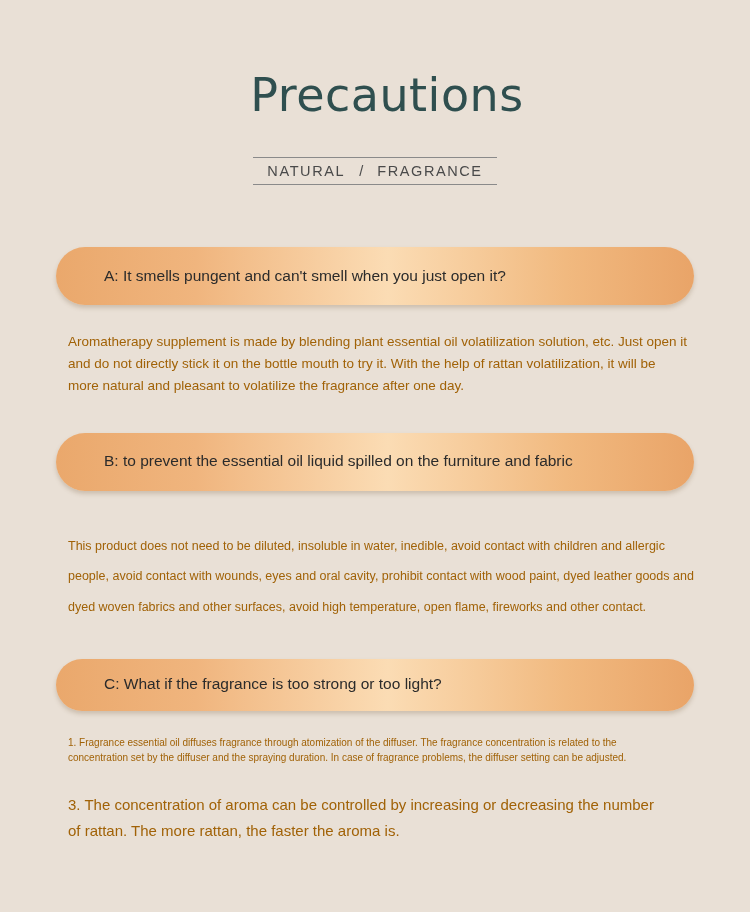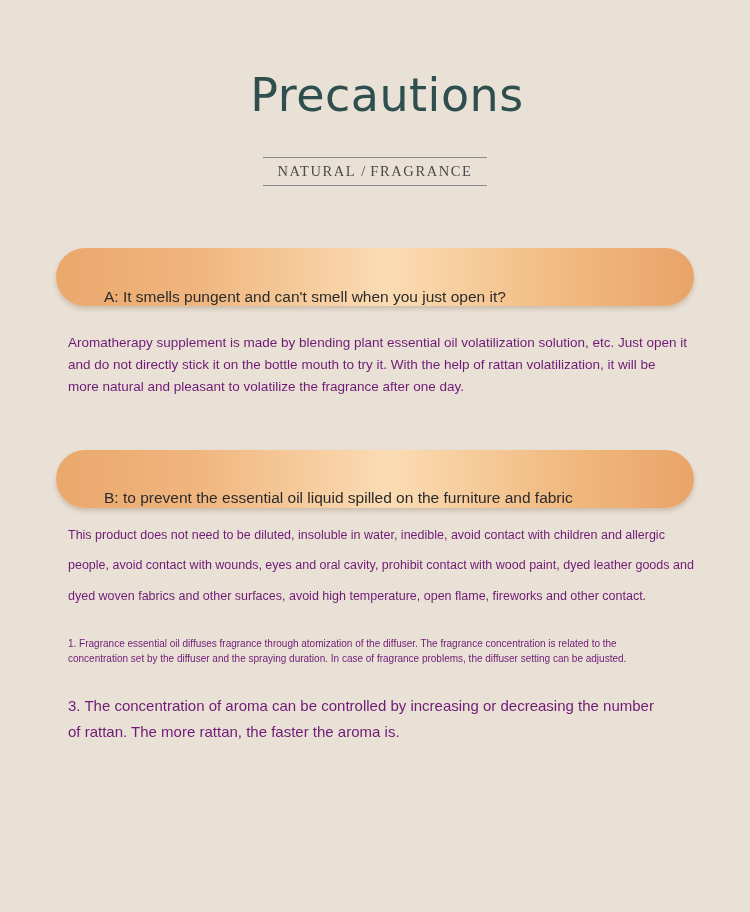--- a/index.html
+++ b/index.html
@@ -36,72 +36,71 @@
     padding-left: 24px;
   }
   .subtitle-wrap {
     display: flex;
     justify-content: center;
     margin-top: 34px;
   }
   .subtitle {
     display: flex;
     align-items: center;
-    gap: 5px;
+    gap: 14px;
     border-top: 1px solid #8a8a8a;
     border-bottom: 1px solid #8a8a8a;
     padding: 5px 14px 5px 14px;
     font-size: 14.5px;
     letter-spacing: 1.6px;
     color: #4a4a4a;
-    font-family: Liberation Serif, serif;
   }
   .subtitle .sep {
     letter-spacing: 0;
     color: #4a4a4a;
   }
 
   
   .bar {
     position: relative;
     margin: 0 auto;
     width: 638px;
     height: 58px;
     border-radius: 29px;
     background: linear-gradient(90deg, #eaa86c 0%, #f0b57e 22%, #fbdcb4 52%, #f1b97f 80%, #e9a468 100%);
     box-shadow: 0 3px 4px rgba(120, 90, 60, 0.25);
     display: flex;
-    align-items: flex-end;
+    align-items: center;
     box-sizing: border-box;
   }
   .bar-text {
     font-size: 15.5px;
     color: #2b2b2b;
     padding-left: 48px;
     line-height: 1.2;
   }
   .bar-a { margin-top: 62px; }
-  .bar-b { margin-top: 52px; }
+  .bar-b { margin-top: 36px; }
   .bar-c { margin-top: 36px; height: 52px; border-radius: 26px; }
   .bar-c .bar-text { padding-left: 48px; }
 
   
   .para {
     width: 624px;
     margin: 0 auto;
-    color: #701a75;
+    color: #a16207;
   }
   .para-a {
     margin-top: 26px;
     font-size: 13.5px;
     line-height: 1.62;
     width: 622px;
   }
   .para-b {
-    margin-top: 12px;
+    margin-top: 40px;
     font-size: 12.5px;
     line-height: 2.45;
     width: 628px;
   }
   .para-c1 {
     margin-top: 24px;
     font-size: 10px;
     line-height: 1.58;
     width: 610px;
     margin-left: 68px;
@@ -133,16 +132,19 @@
   <div class="bar bar-a">
     <span class="bar-text">A: It smells pungent and can't smell when you just open it?</span>
   </div>
   <p class="para para-a">Aromatherapy supplement is made by blending plant essential oil volatilization solution, etc. Just open it and do not directly stick it on the bottle mouth to try it. With the help of rattan volatilization, it will be more natural and pleasant to volatilize the fragrance after one day.</p>
 
   <div class="bar bar-b">
     <span class="bar-text">B: to prevent the essential oil liquid spilled on the furniture and fabric</span>
   </div>
   <p class="para para-b">This product does not need to be diluted, insoluble in water, inedible, avoid contact with children and allergic people, avoid contact with wounds, eyes and oral cavity, prohibit contact with wood paint, dyed leather goods and dyed woven fabrics and other surfaces, avoid high temperature, open flame, fireworks and other contact.</p>
 
+  <div class="bar bar-c">
+    <span class="bar-text">C: What if the fragrance is too strong or too light?</span>
+  </div>
   <p class="para para-c1">1. Fragrance essential oil diffuses fragrance through atomization of the diffuser. The fragrance concentration is related to the concentration set by the diffuser and the spraying duration. In case of fragrance problems, the diffuser setting can be adjusted.</p>
   <p class="para para-c2">3. The concentration of aroma can be controlled by increasing or decreasing the number of rattan. The more rattan, the faster the aroma is.</p>
 
 </div>
 
 </body></html>

